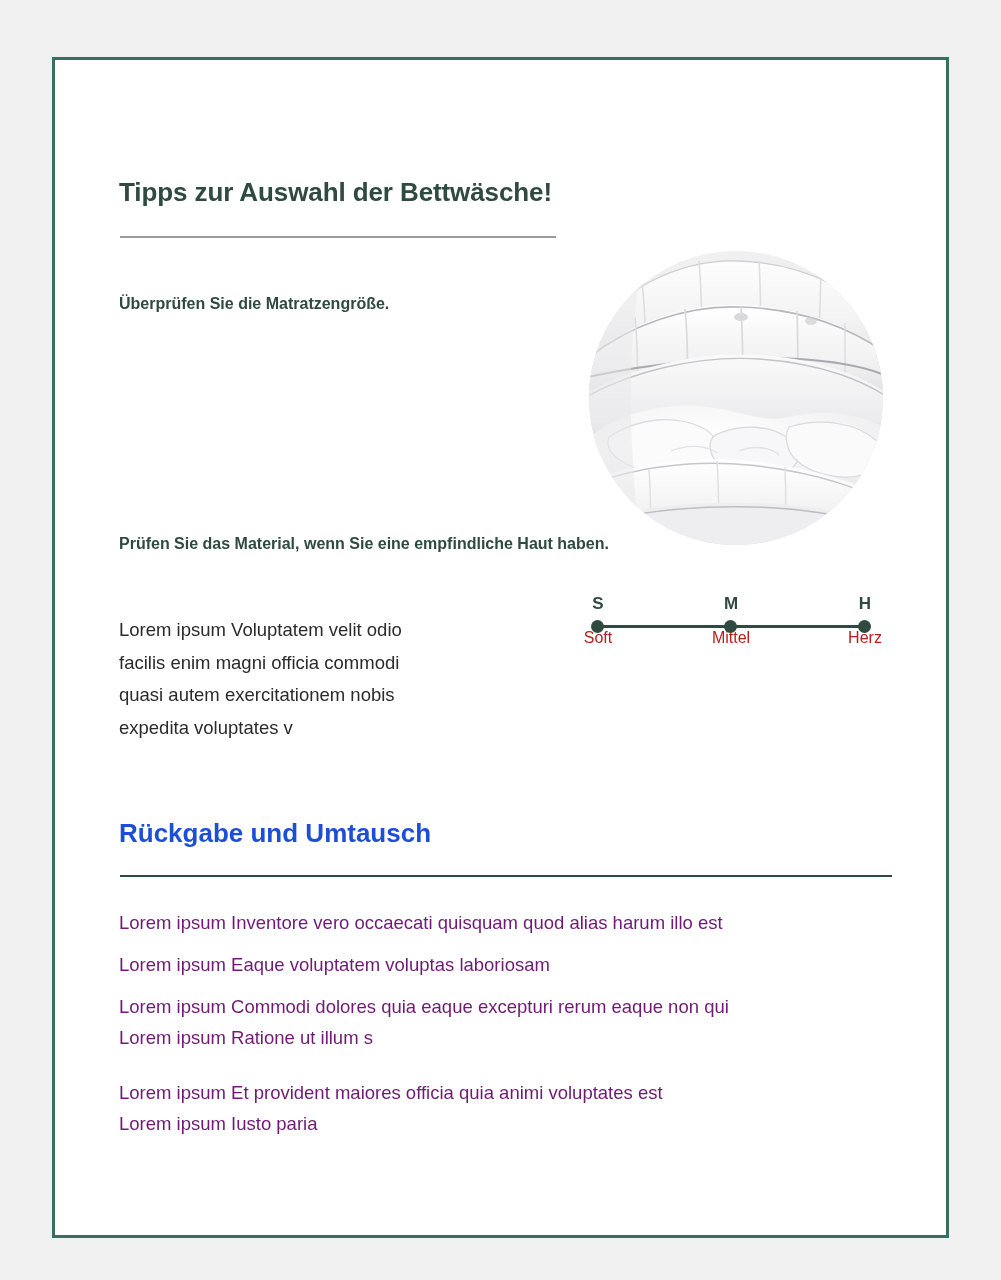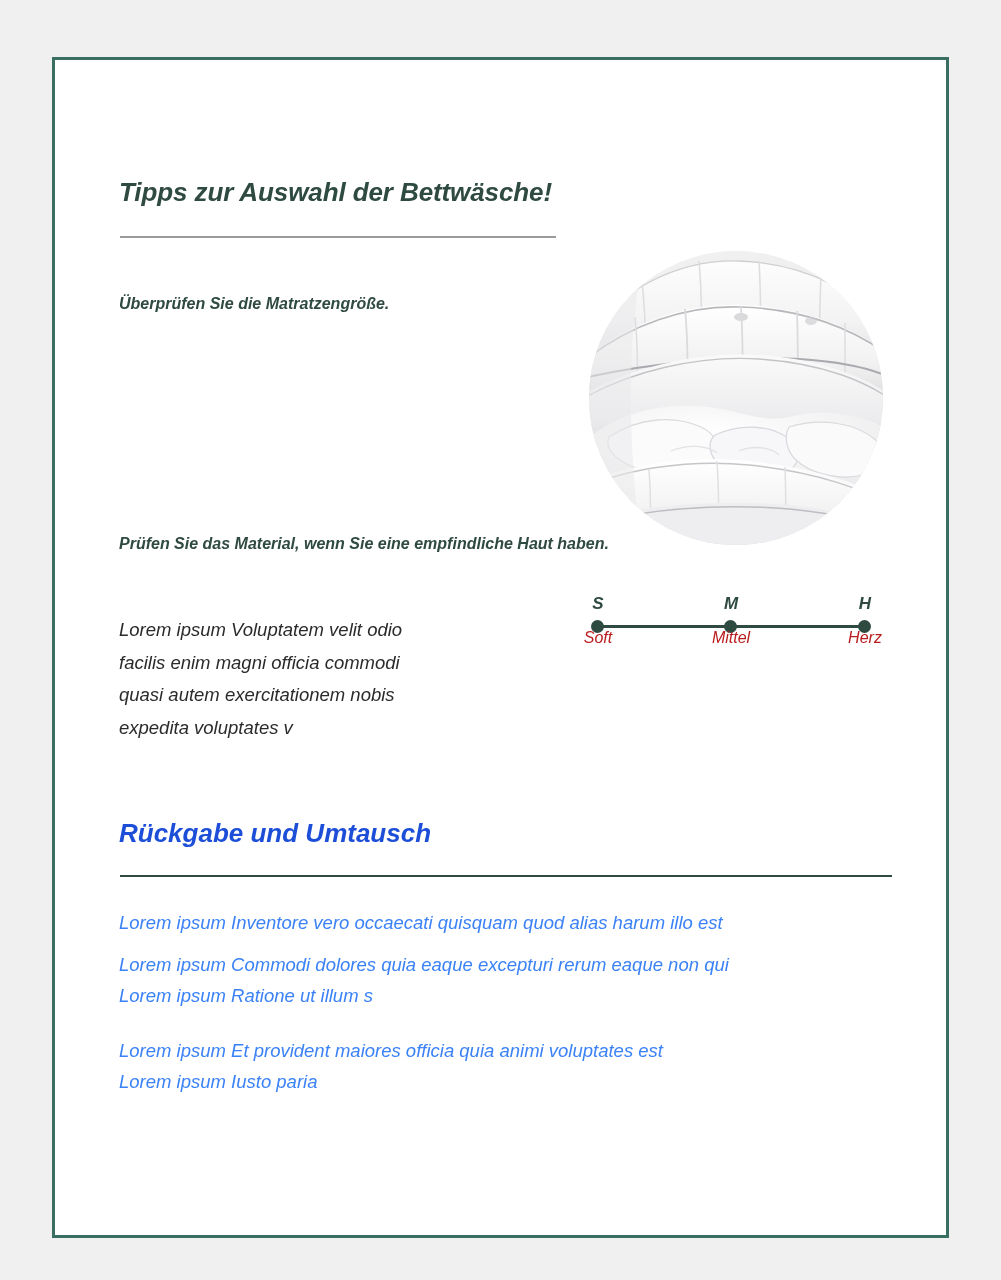--- a/index.html
+++ b/index.html
@@ -17,21 +17,20 @@
 
   .page {
     position: absolute;
     left: 52px;
     top: 57px;
     width: 897px;
     height: 1181px;
     background: #ffffff;
     border: 3px solid #3a6e62;
     box-sizing: border-box;
-    font-style: italic;
   }
 
   .inner {
     position: absolute;
     left: 0;
     top: 0;
     width: 100%;
     height: 100%;
   }
 
@@ -165,21 +164,21 @@
   }
 
   .returns-list {
     position: absolute;
     left: 64px;
     top: 847px;
     width: 790px;
   }
   .returns-item {
     font-size: 18.5px;
-    color: #3b82f6;
+    color: #701a75;
     line-height: 31px;
     white-space: pre-line;
     margin-bottom: 11px;
   }
   .returns-item:last-child { margin-bottom: 0; margin-top: 24px; }
 </style>
 </head>
 <body>
 
 <div class="page">
@@ -289,20 +288,21 @@
       <div class="scale-caption s">Soft</div>
       <div class="scale-caption m">Mittel</div>
       <div class="scale-caption h">Herz</div>
     </div>
 
     <div class="section-title">Rückgabe und Umtausch</div>
     <div class="divider-green"></div>
 
     <div class="returns-list">
       <div class="returns-item">Lorem ipsum Inventore vero occaecati quisquam quod alias harum illo est</div>
+      <div class="returns-item">Lorem ipsum Eaque voluptatem voluptas laboriosam</div>
       <div class="returns-item">Lorem ipsum Commodi dolores quia eaque excepturi rerum eaque non qui
 Lorem ipsum Ratione ut illum s</div>
       <div class="returns-item">Lorem ipsum Et provident maiores officia quia animi voluptates est
 Lorem ipsum Iusto paria</div>
     </div>
 
   </div>
 </div>
 
 </body></html>

